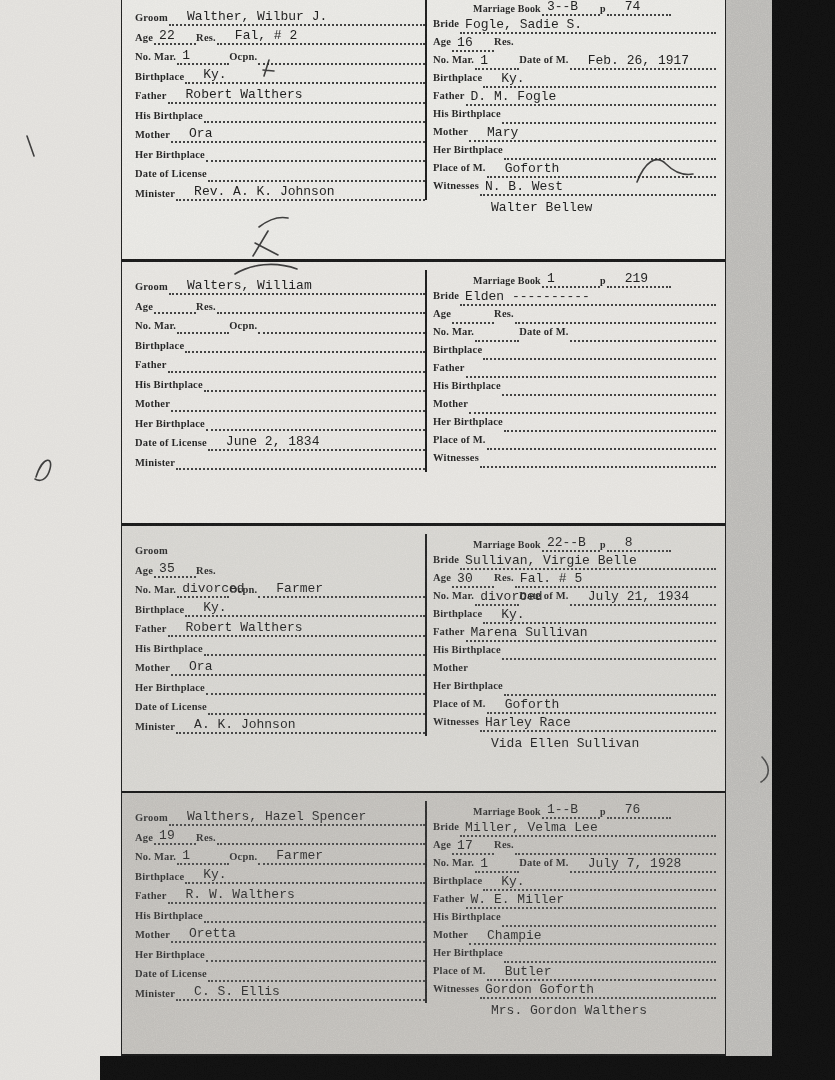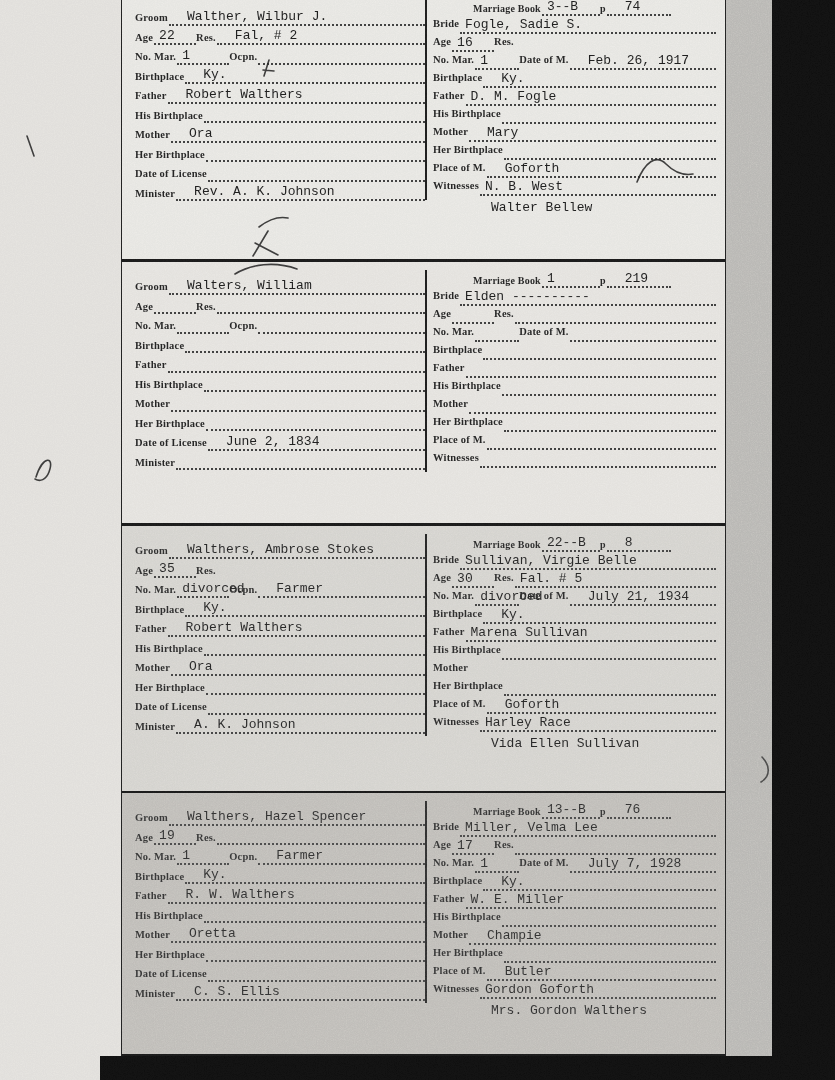--- a/index.html
+++ b/index.html
@@ -376,23 +376,20 @@
       <div class="witness2">
         <span class="w2"></span>
       </div>
     </div>
   </section>
 
   <section class="card card-2">
     <div class="col-left">
       <div class="row">
         <span class="lbl">Groom</span>
-        <span class="lead fx">
-              <span class="val">Walthers, Ambrose Stokes</span>
-            </span>
       </div>
       <div class="row">
         <span class="lbl">Age</span>
         <span class="lead w42 small">
               <span class="val">35</span>
             </span>
         <span class="lbl">Res.</span>
       </div>
       <div class="row">
         <span class="lbl">No. Mar.</span>
@@ -599,21 +596,21 @@
         <span class="lead fx">
               <span class="val">C. S. Ellis</span>
             </span>
       </div>
     </div>
 
     <div class="col-right">
       <div class="mb-row">
         <span class="lbl">Marriage Book</span>
         <span class="lead w58 small">
-              <span class="val">13--B</span>
+              <span class="val">1--B</span>
             </span>
         <span class="lbl">p</span>
         <span class="lead w64">
               <span class="val">76</span>
             </span>
       </div>
       <div class="row">
         <span class="lbl">Bride</span>
         <span class="lead fx small">
               <span class="val">Miller, Velma Lee</span>

